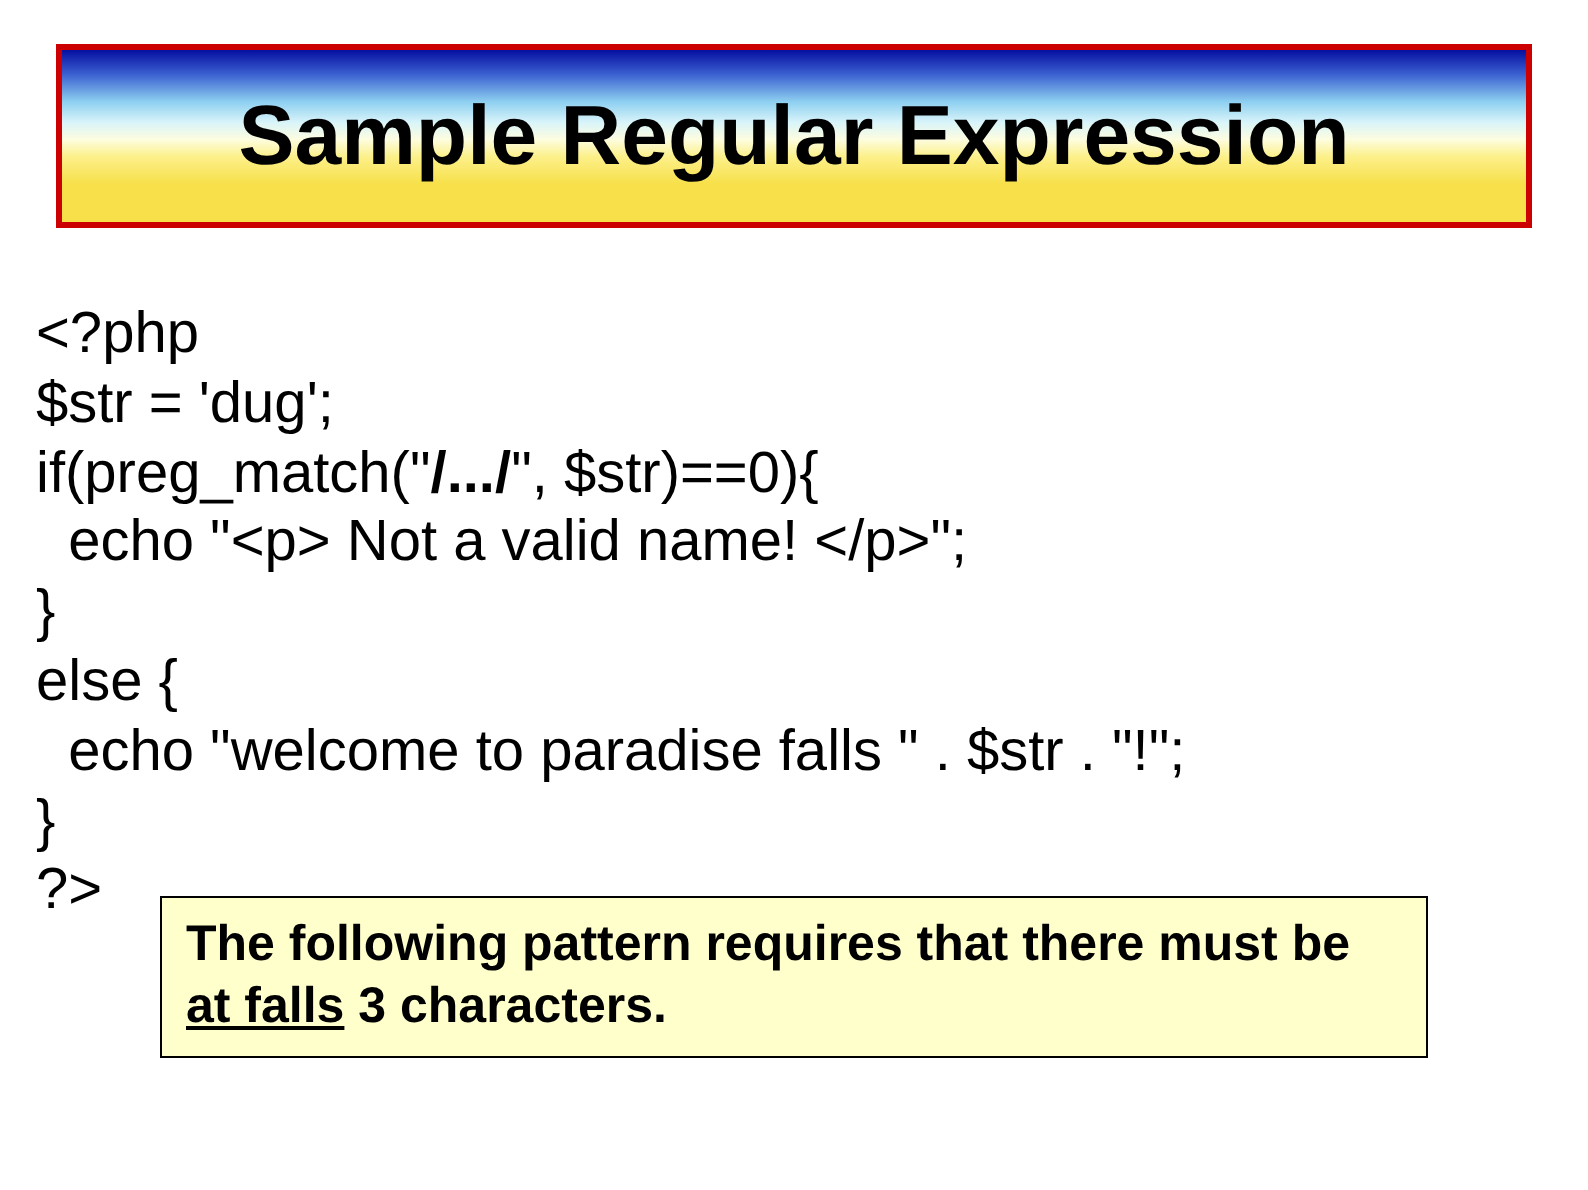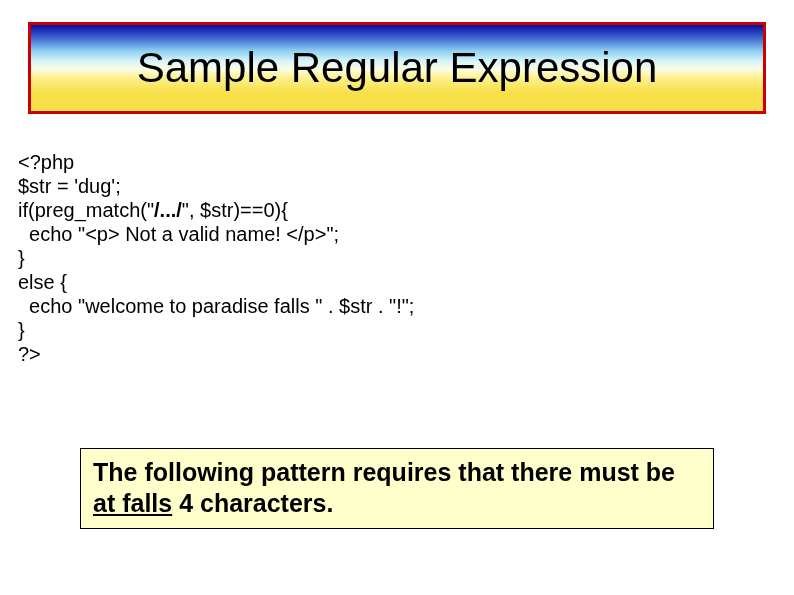--- a/index.html
+++ b/index.html
@@ -28,29 +28,29 @@
       #fcf08a 62%,
       #f7e04a 78%,
       #f7e04a 100%);
     box-sizing: border-box;
     display: flex;
     align-items: center;
     justify-content: center;
   }
   .title-text {
     font-size: 42px;
-    font-weight: normal;
+    font-weight: bold;
     color: #000000;
     text-align: center;
   }
   .code-block {
     position: absolute;
     left: 18px;
     top: 150px;
-    font-size: 20px;
+    font-size: 29px;
     color: #000000;
     line-height: 1.2;
     font-family: Arial, Helvetica, sans-serif;
     white-space: pre;
   }
   .code-block .bold {
     font-weight: bold;
   }
   .caption-box {
     position: absolute;
@@ -83,14 +83,14 @@
 <span>$str = 'dug';</span>
 <span>if(preg_match("</span><span class="bold">/.../</span><span>", $str)==0){</span>
 <span>  echo "&lt;p&gt; Not a valid name! &lt;/p&gt;";</span>
 <span>}</span>
 <span>else {</span>
 <span>  echo "welcome to paradise falls " . $str . "!";</span>
 <span>}</span>
 <span>?&gt;</span></div>
 
 <div class="caption-box">
-  <div class="caption-text"><span>The following pattern requires that there must be </span><span class="underline">at falls</span><span> 4 characters.</span></div>
+  <div class="caption-text"><span>The following pattern requires that there must be </span><span class="underline">at falls</span><span> 3 characters.</span></div>
 </div>
 
 </body></html>

